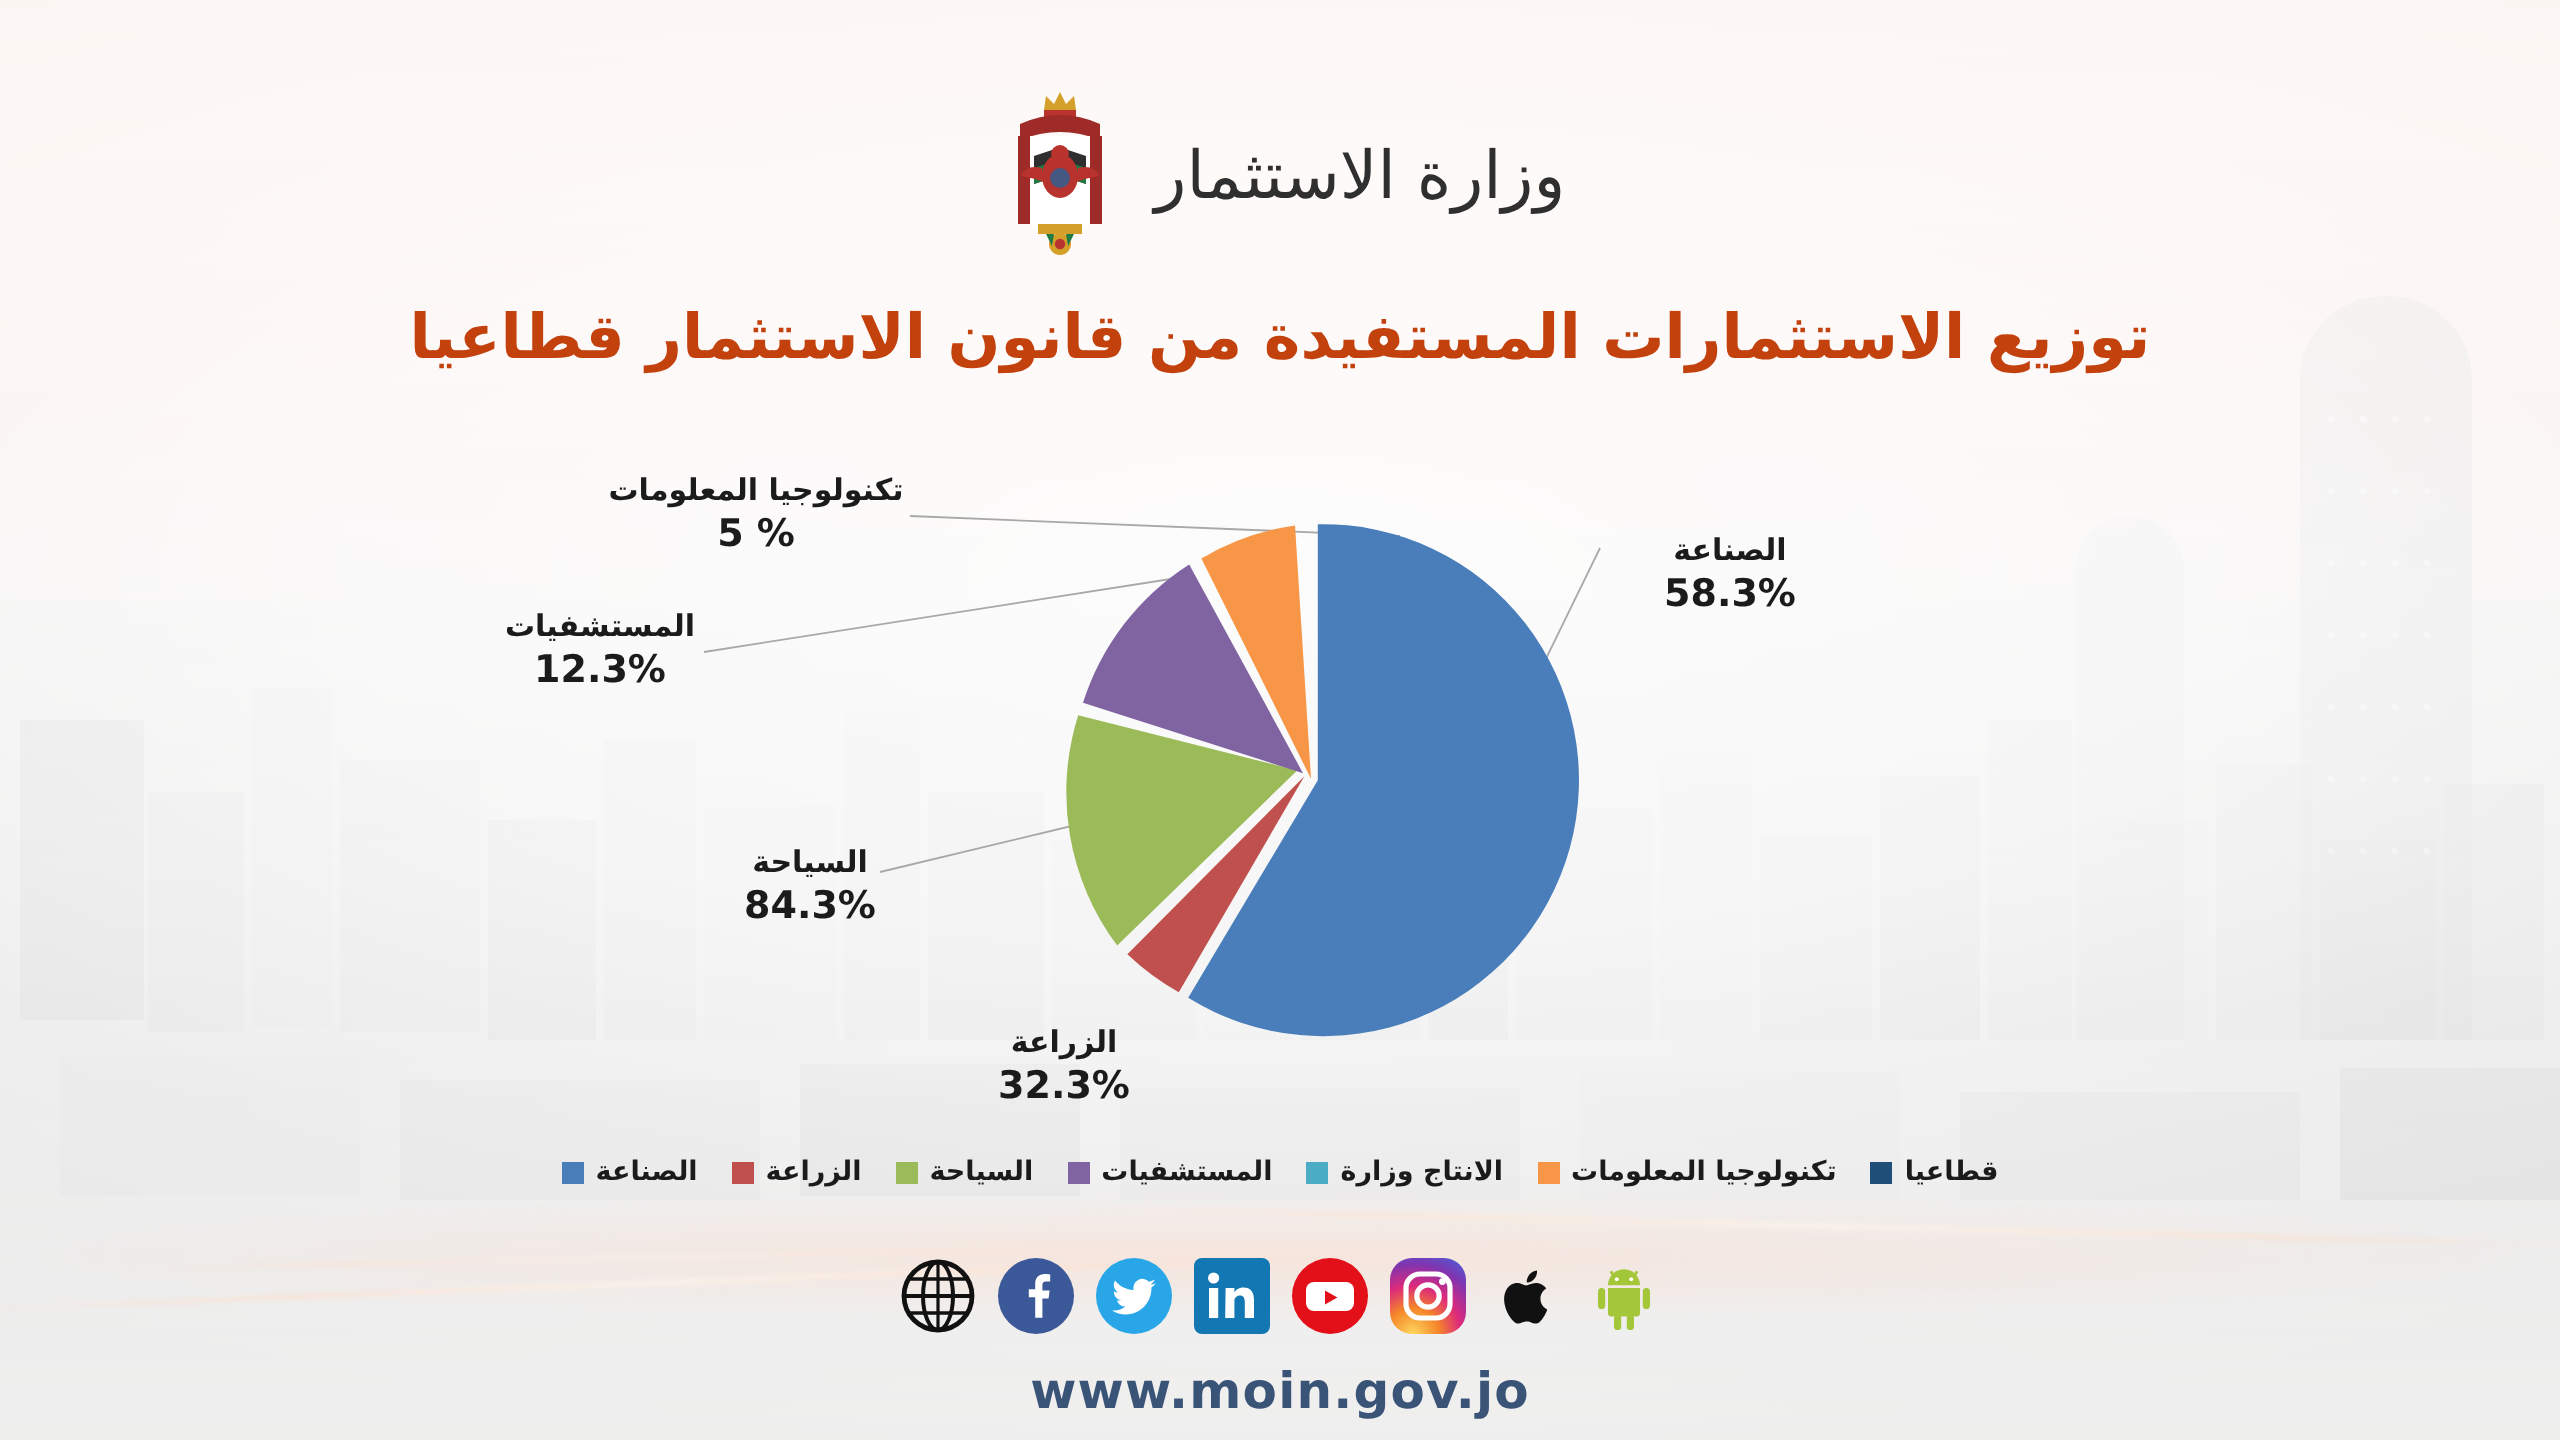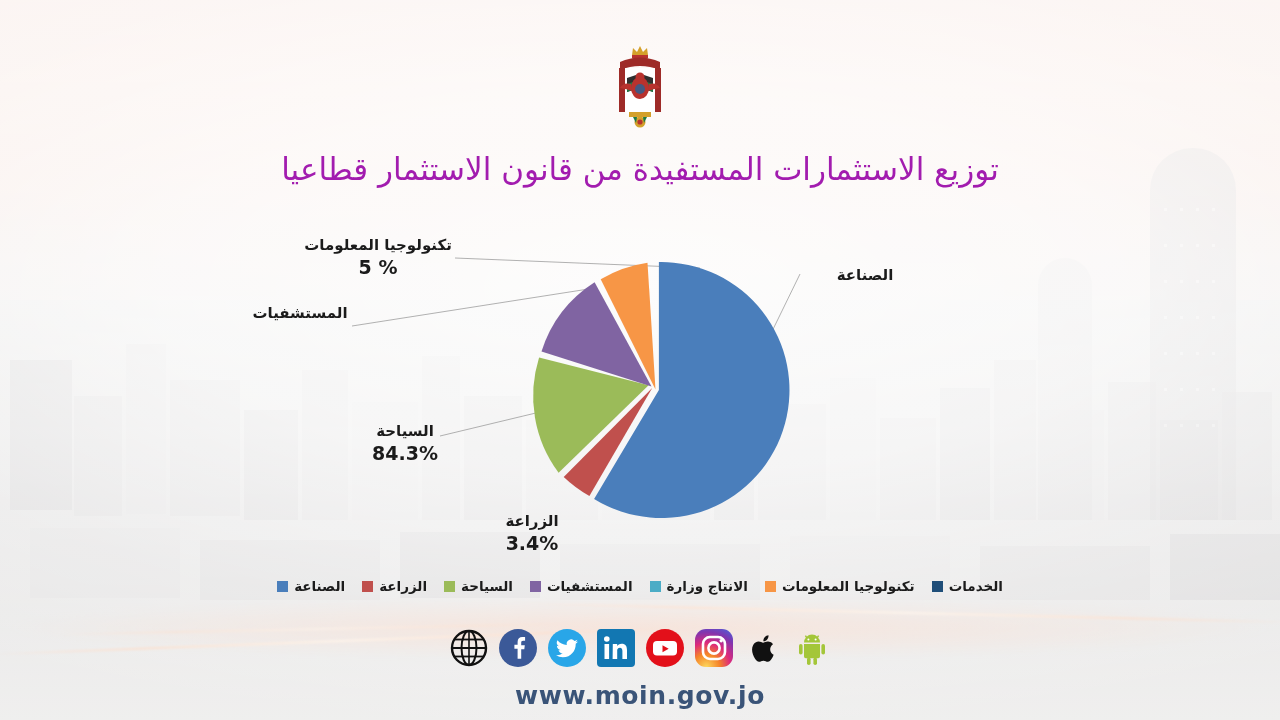--- a/index.html
+++ b/index.html
@@ -63,22 +63,22 @@
     font-family:"DejaVu Sans", "Liberation Sans", sans-serif;
     font-size:33px; color:#2f2f2f; direction:rtl; white-space:nowrap;
     letter-spacing:1px;
   }
   .crest { width:66px; height:86px; flex:0 0 auto; }
 
   
   #title {
     position:absolute; top:148px; left:50%; transform:translateX(-50%);
     width:980px; text-align:center; direction:rtl;
-    font-size:31px; font-weight:normal; line-height:1.36;
-    color:#a21caf; letter-spacing:0;
+    font-size:31px; font-weight:bold; line-height:1.36;
+    color:#c2410c; letter-spacing:0;
   }
   #title .ln { display:block; }
 
   
   #chart { position:absolute; left:0; top:236px; width:1280px; height:330px; }
   #pie-svg { position:absolute; left:0; top:0; }
 
   .cl { position:absolute; text-align:center; direction:rtl; color:#1b1b1b; }
   .cl .nm { font-size:15px; font-weight:bold; display:block; line-height:1.25; }
   .cl .pc { font-size:19px; font-weight:bold; display:block; line-height:1.3; direction:ltr; }
@@ -209,20 +209,21 @@
 
     <circle cx="33" cy="45" r="5" fill="#2f5f8f" opacity=".85"></circle>
 
     <path d="M22 68 L44 68 L44 73 L22 73 Z" fill="#d4a02a"></path>
     <circle cx="33" cy="78" r="5.5" fill="#d4a02a"></circle>
     <circle cx="33" cy="78" r="2.6" fill="#b8322e"></circle>
     <path d="M26 73 L30 73 L29 79 Z" fill="#1f7a43"></path>
     <path d="M40 73 L36 73 L37 79 Z" fill="#1f7a43"></path>
   </svg>
 
+  <div class="logo-ar">وزارة الاستثمار</div>
 </div>
 
 <h1 id="title">
   <span class="ln">توزيع الاستثمارات المستفيدة من قانون الاستثمار قطاعيا</span>
 </h1>
 
 <div id="chart">
 
   <svg id="pie-svg" width="1280" height="330" viewBox="0 0 1280 330">
 
@@ -247,34 +248,36 @@
     </g>
   </svg>
 
   <div class="cl" style="left:288px; top:0px; width:180px;">
     <span class="nm">تكنولوجيا المعلومات</span>
     <span class="pc">5 %</span>
   </div>
 
   <div class="cl" style="left:225px; top:68px; width:150px;">
     <span class="nm">المستشفيات</span>
+    <span class="pc">12.3%</span>
   </div>
 
   <div class="cl" style="left:340px; top:186px; width:130px;">
     <span class="nm">السياحة</span>
     <span class="pc">84.3%</span>
   </div>
 
   <div class="cl" style="left:462px; top:276px; width:140px;">
     <span class="nm">الزراعة</span>
-    <span class="pc">3.4%</span>
+    <span class="pc">32.3%</span>
   </div>
 
   <div class="cl" style="left:790px; top:30px; width:150px;">
     <span class="nm">الصناعة</span>
+    <span class="pc">58.3%</span>
   </div>
 </div>
 
 <div id="legend">
   <div class="lg">
     <span class="sw" style="background:#4a7ebb"></span>
     <span class="lgt">الصناعة</span>
   </div>
   <div class="lg">
     <span class="sw" style="background:#c0504d"></span>
@@ -291,21 +294,21 @@
   <div class="lg">
     <span class="sw" style="background:#4bacc6"></span>
     <span class="lgt">الانتاج وزارة</span>
   </div>
   <div class="lg">
     <span class="sw" style="background:#f79646"></span>
     <span class="lgt">تكنولوجيا المعلومات</span>
   </div>
   <div class="lg">
     <span class="sw" style="background:#1f4e79"></span>
-    <span class="lgt">الخدمات</span>
+    <span class="lgt">قطاعيا</span>
   </div>
 </div>
 
 <div id="social">
 
   <svg class="si" viewBox="0 0 40 40">
     <circle cx="20" cy="20" r="17" fill="none" stroke="#111" stroke-width="2.4"></circle>
     <ellipse cx="20" cy="20" rx="7.5" ry="17" fill="none" stroke="#111" stroke-width="2"></ellipse>
     <line x1="3" y1="20" x2="37" y2="20" stroke="#111" stroke-width="2"></line>
     <line x1="6" y1="11.5" x2="34" y2="11.5" stroke="#111" stroke-width="1.8"></line>

